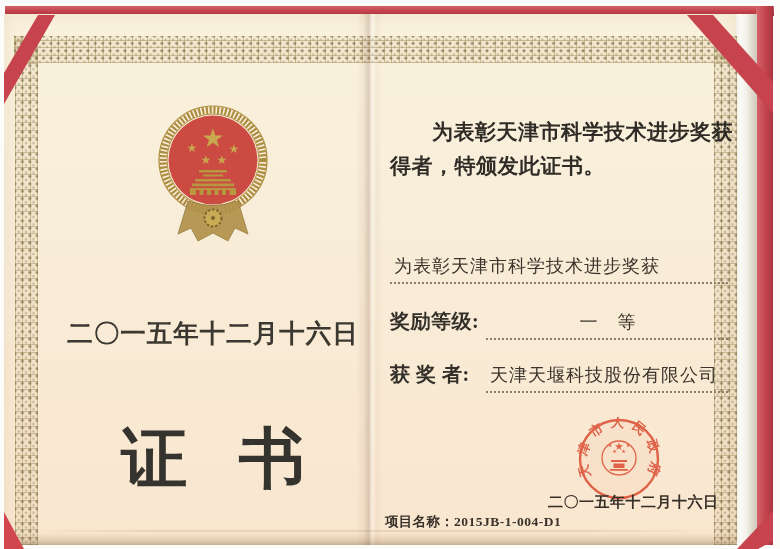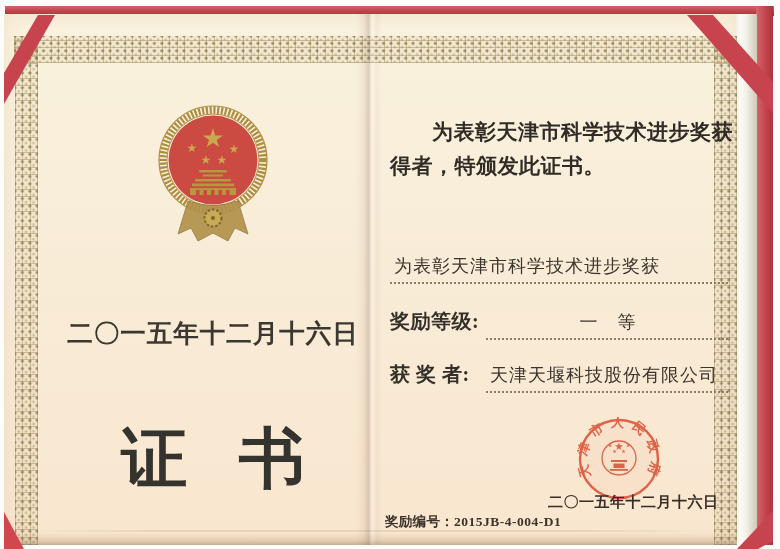--- a/index.html
+++ b/index.html
@@ -183,21 +183,21 @@
           <g fill="#e25840">
             <rect x="34" y="43" width="16" height="2"></rect>
             <rect x="36.5" y="46.5" width="11" height="4.5"></rect>
             <rect x="33" y="52" width="18" height="1.8"></rect>
           </g>
         </g>
       </svg>
 
       <div class="date">二〇一五年十二月十六日</div>
 
-      <div class="award-no"><span>奖励编号：</span><span class="no">2015JB-4-004-D1</span></div>
+      <div class="award-no"><span>项目名称：</span><span class="no">2015JB-1-004-D1</span></div>
     </div>
   </div>
 
   <svg class="ribbons" viewBox="0 0 780 549" aria-hidden="true">
     <polygon points="38,15 55,15 4,104 4,73" fill="#c7434d"></polygon>
     <polygon points="687,15 713,15 773,82 773,113" fill="#c7434d"></polygon>
     <polygon points="4,512 24,549 4,549" fill="#d2464e"></polygon>
     <polygon points="737,549 773,511 773,541 758,549" fill="#c7434d"></polygon>
   </svg>
 </div>

